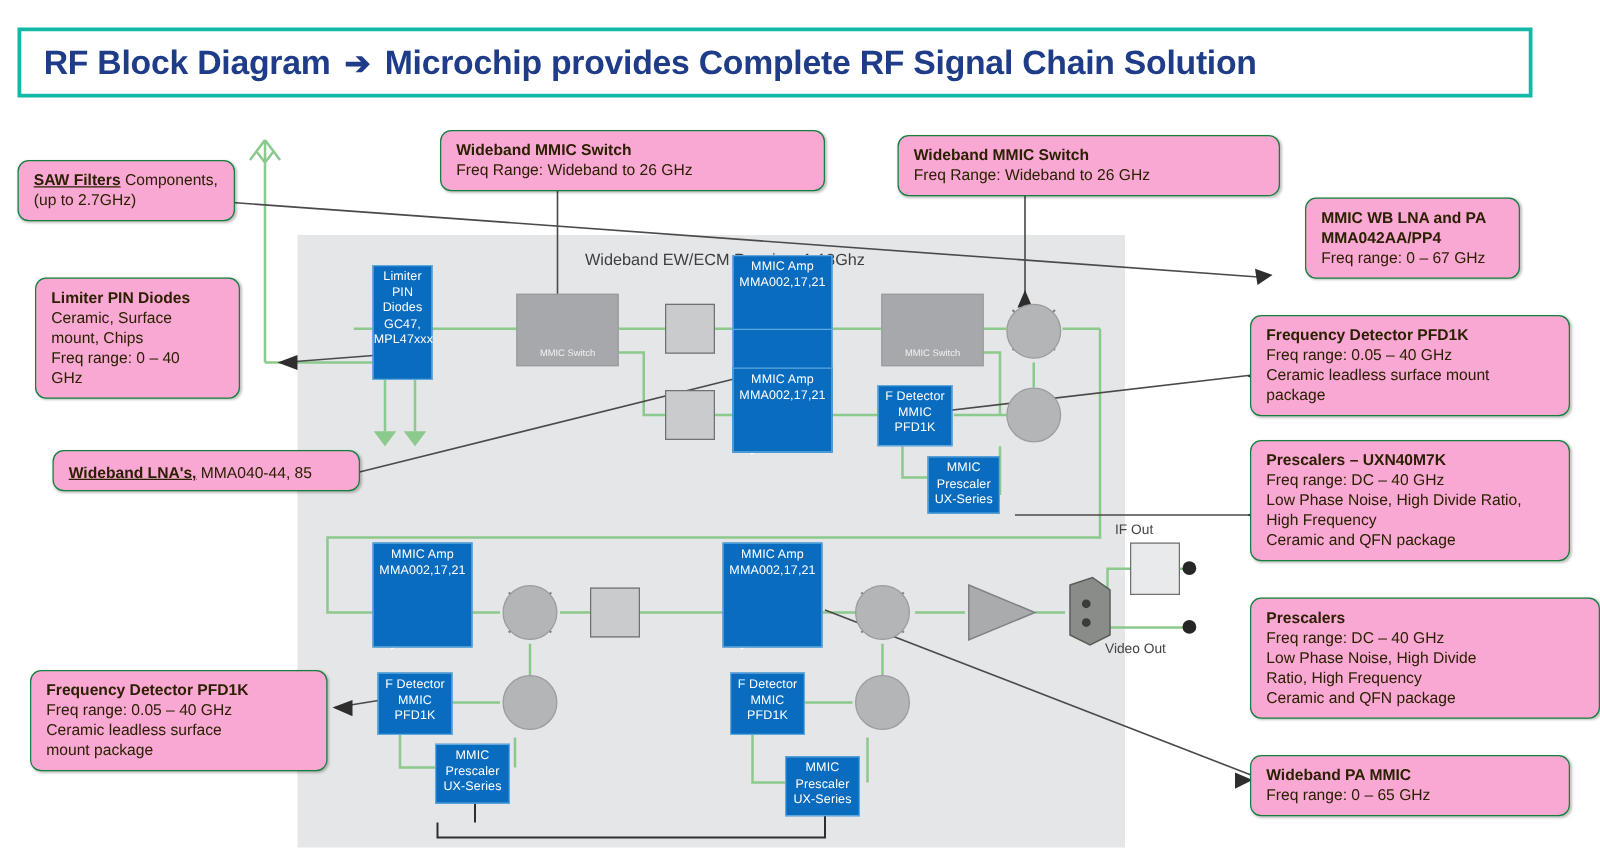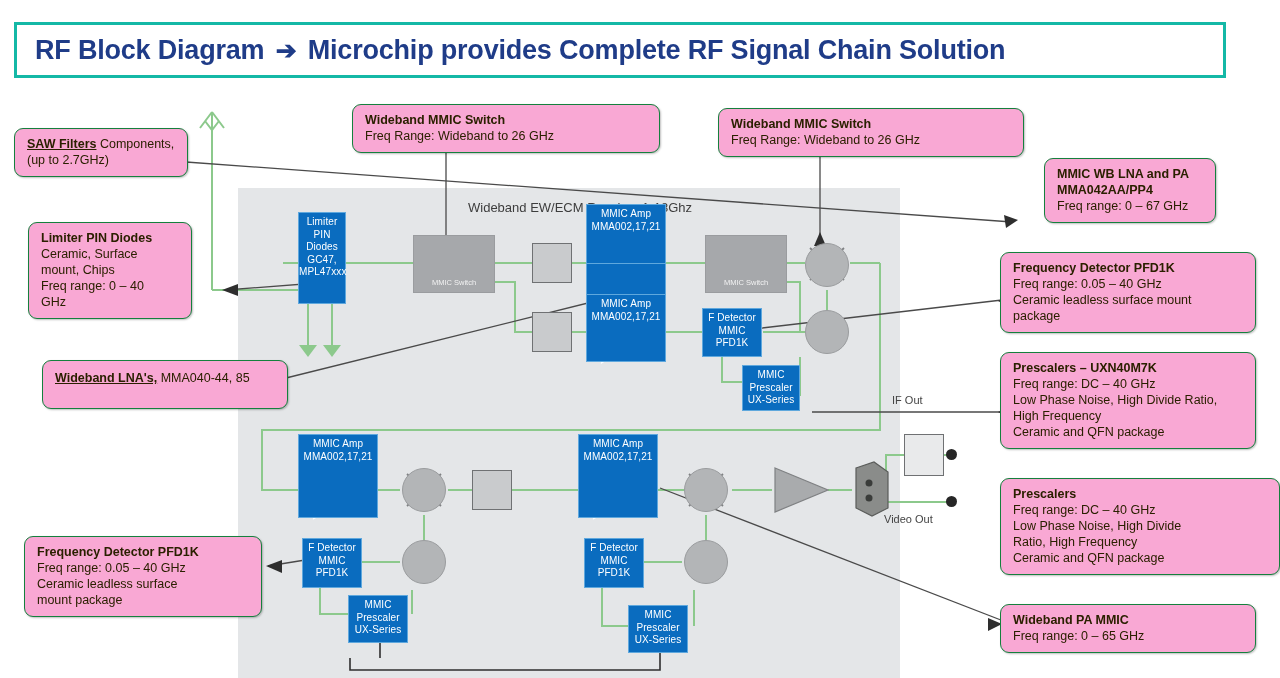--- a/index.html
+++ b/index.html
@@ -359,37 +359,37 @@
   <div class="circ" style="left:402px;top:468px;width:44px;height:44px;"></div>
   <div class="circ" style="left:684px;top:468px;width:44px;height:44px;"></div>
   <div class="circ" style="left:402px;top:540px;width:44px;height:44px;"></div>
   <div class="circ" style="left:684px;top:540px;width:44px;height:44px;"></div>
 
   <div class="filter-blk" style="left:904px;top:434px;width:40px;height:42px;background:#e9eaeb;"></div>
 
   <div class="term-dot" style="left:946px;top:449px;"></div>
   <div class="term-dot" style="left:946px;top:496px;"></div>
 
-  <div class="sig-label" style="left:892px;top:394px;">IF Out</div>
+  <div class="sig-label" style="left:892px;top:418px;">IF Out</div>
   <div class="sig-label" style="left:884px;top:513px;">Video Out</div>
 
   <div class="callout" style="left:14px;top:128px;width:174px;">
     <span class="ln"><span class="inline-hdr">SAW Filters</span><span> Components,</span></span>
     <span class="ln">(up to 2.7GHz)</span>
   </div>
 
   <div class="callout" style="left:28px;top:222px;width:164px;">
     <span class="ln hdr">Limiter PIN Diodes</span>
     <span class="ln">Ceramic, Surface</span>
     <span class="ln">mount, Chips</span>
     <span class="ln">Freq range: 0 – 40</span>
     <span class="ln">GHz</span>
   </div>
 
-  <div class="callout" style="left:42px;top:360px;width:246px;padding-top:9px;padding-bottom:22px;">
+  <div class="callout" style="left:42px;top:360px;width:246px;padding-top:9px;padding-bottom:6px;">
     <span class="ln"><span class="inline-hdr">Wideband LNA's,</span><span> MMA040-44, 85</span></span>
   </div>
 
   <div class="callout" style="left:24px;top:536px;width:238px;">
     <span class="ln hdr">Frequency Detector PFD1K</span>
     <span class="ln">Freq range: 0.05 – 40 GHz</span>
     <span class="ln">Ceramic leadless surface</span>
     <span class="ln">mount package</span>
   </div>
 

